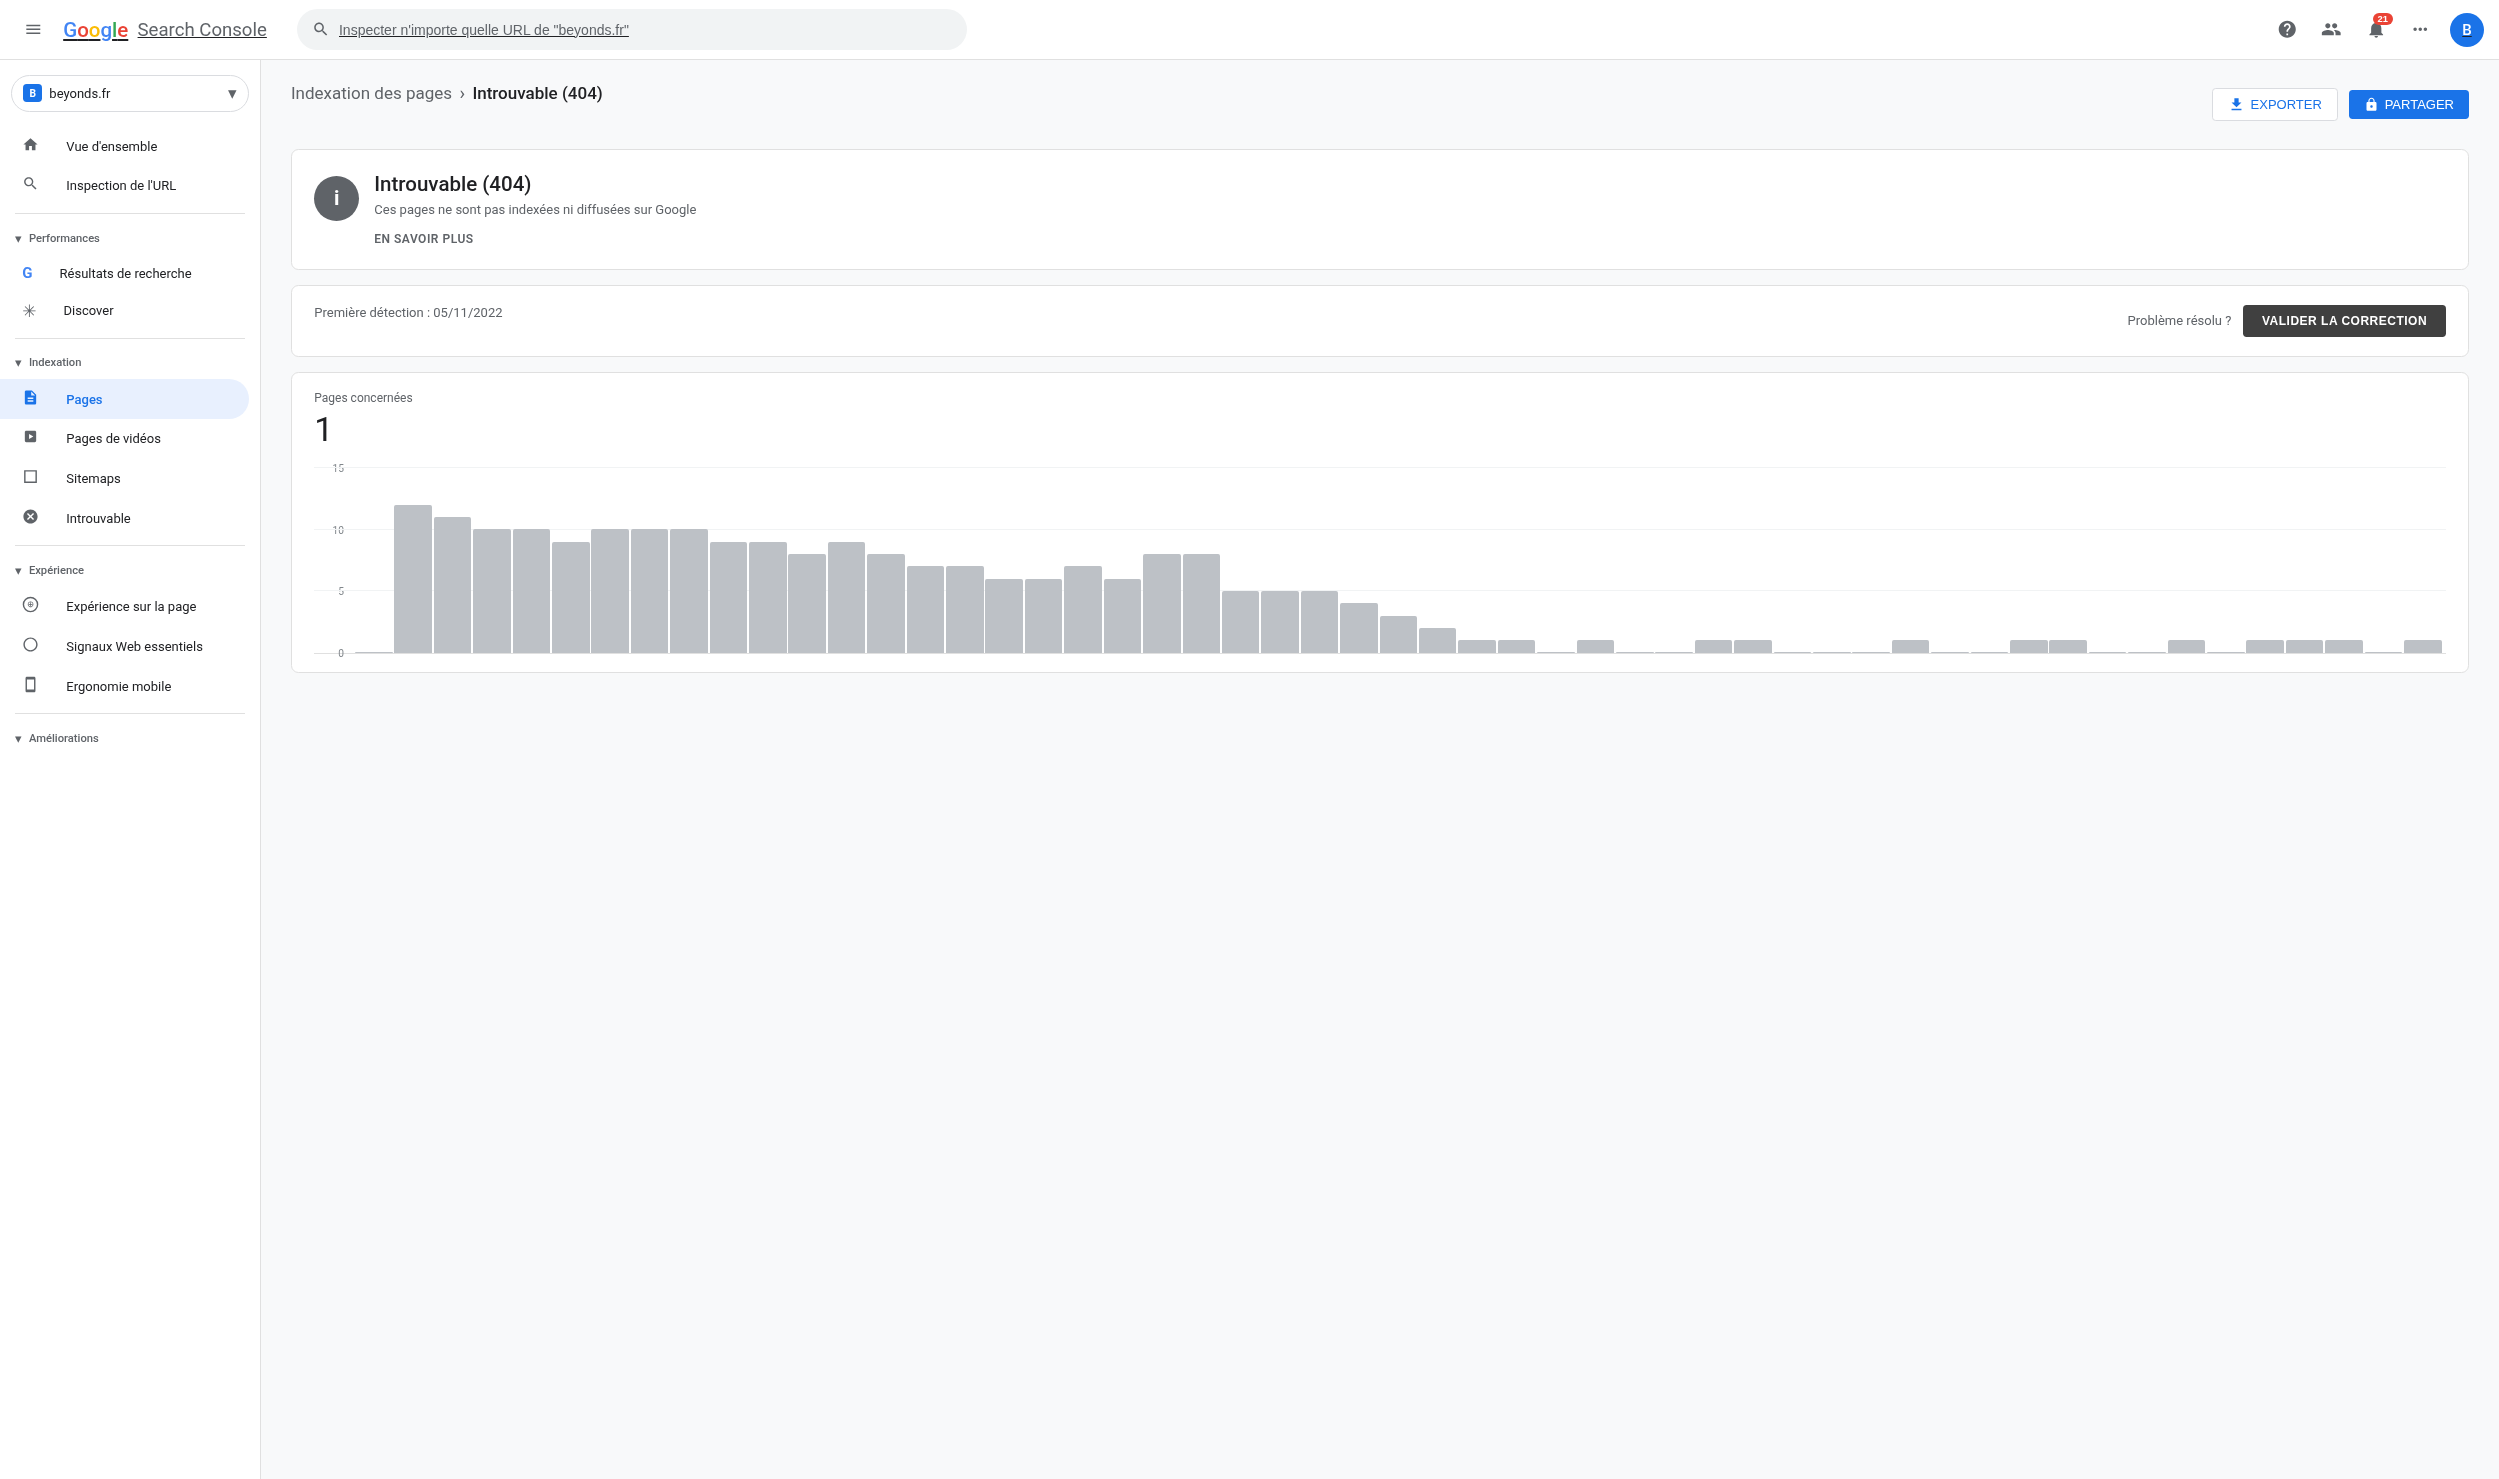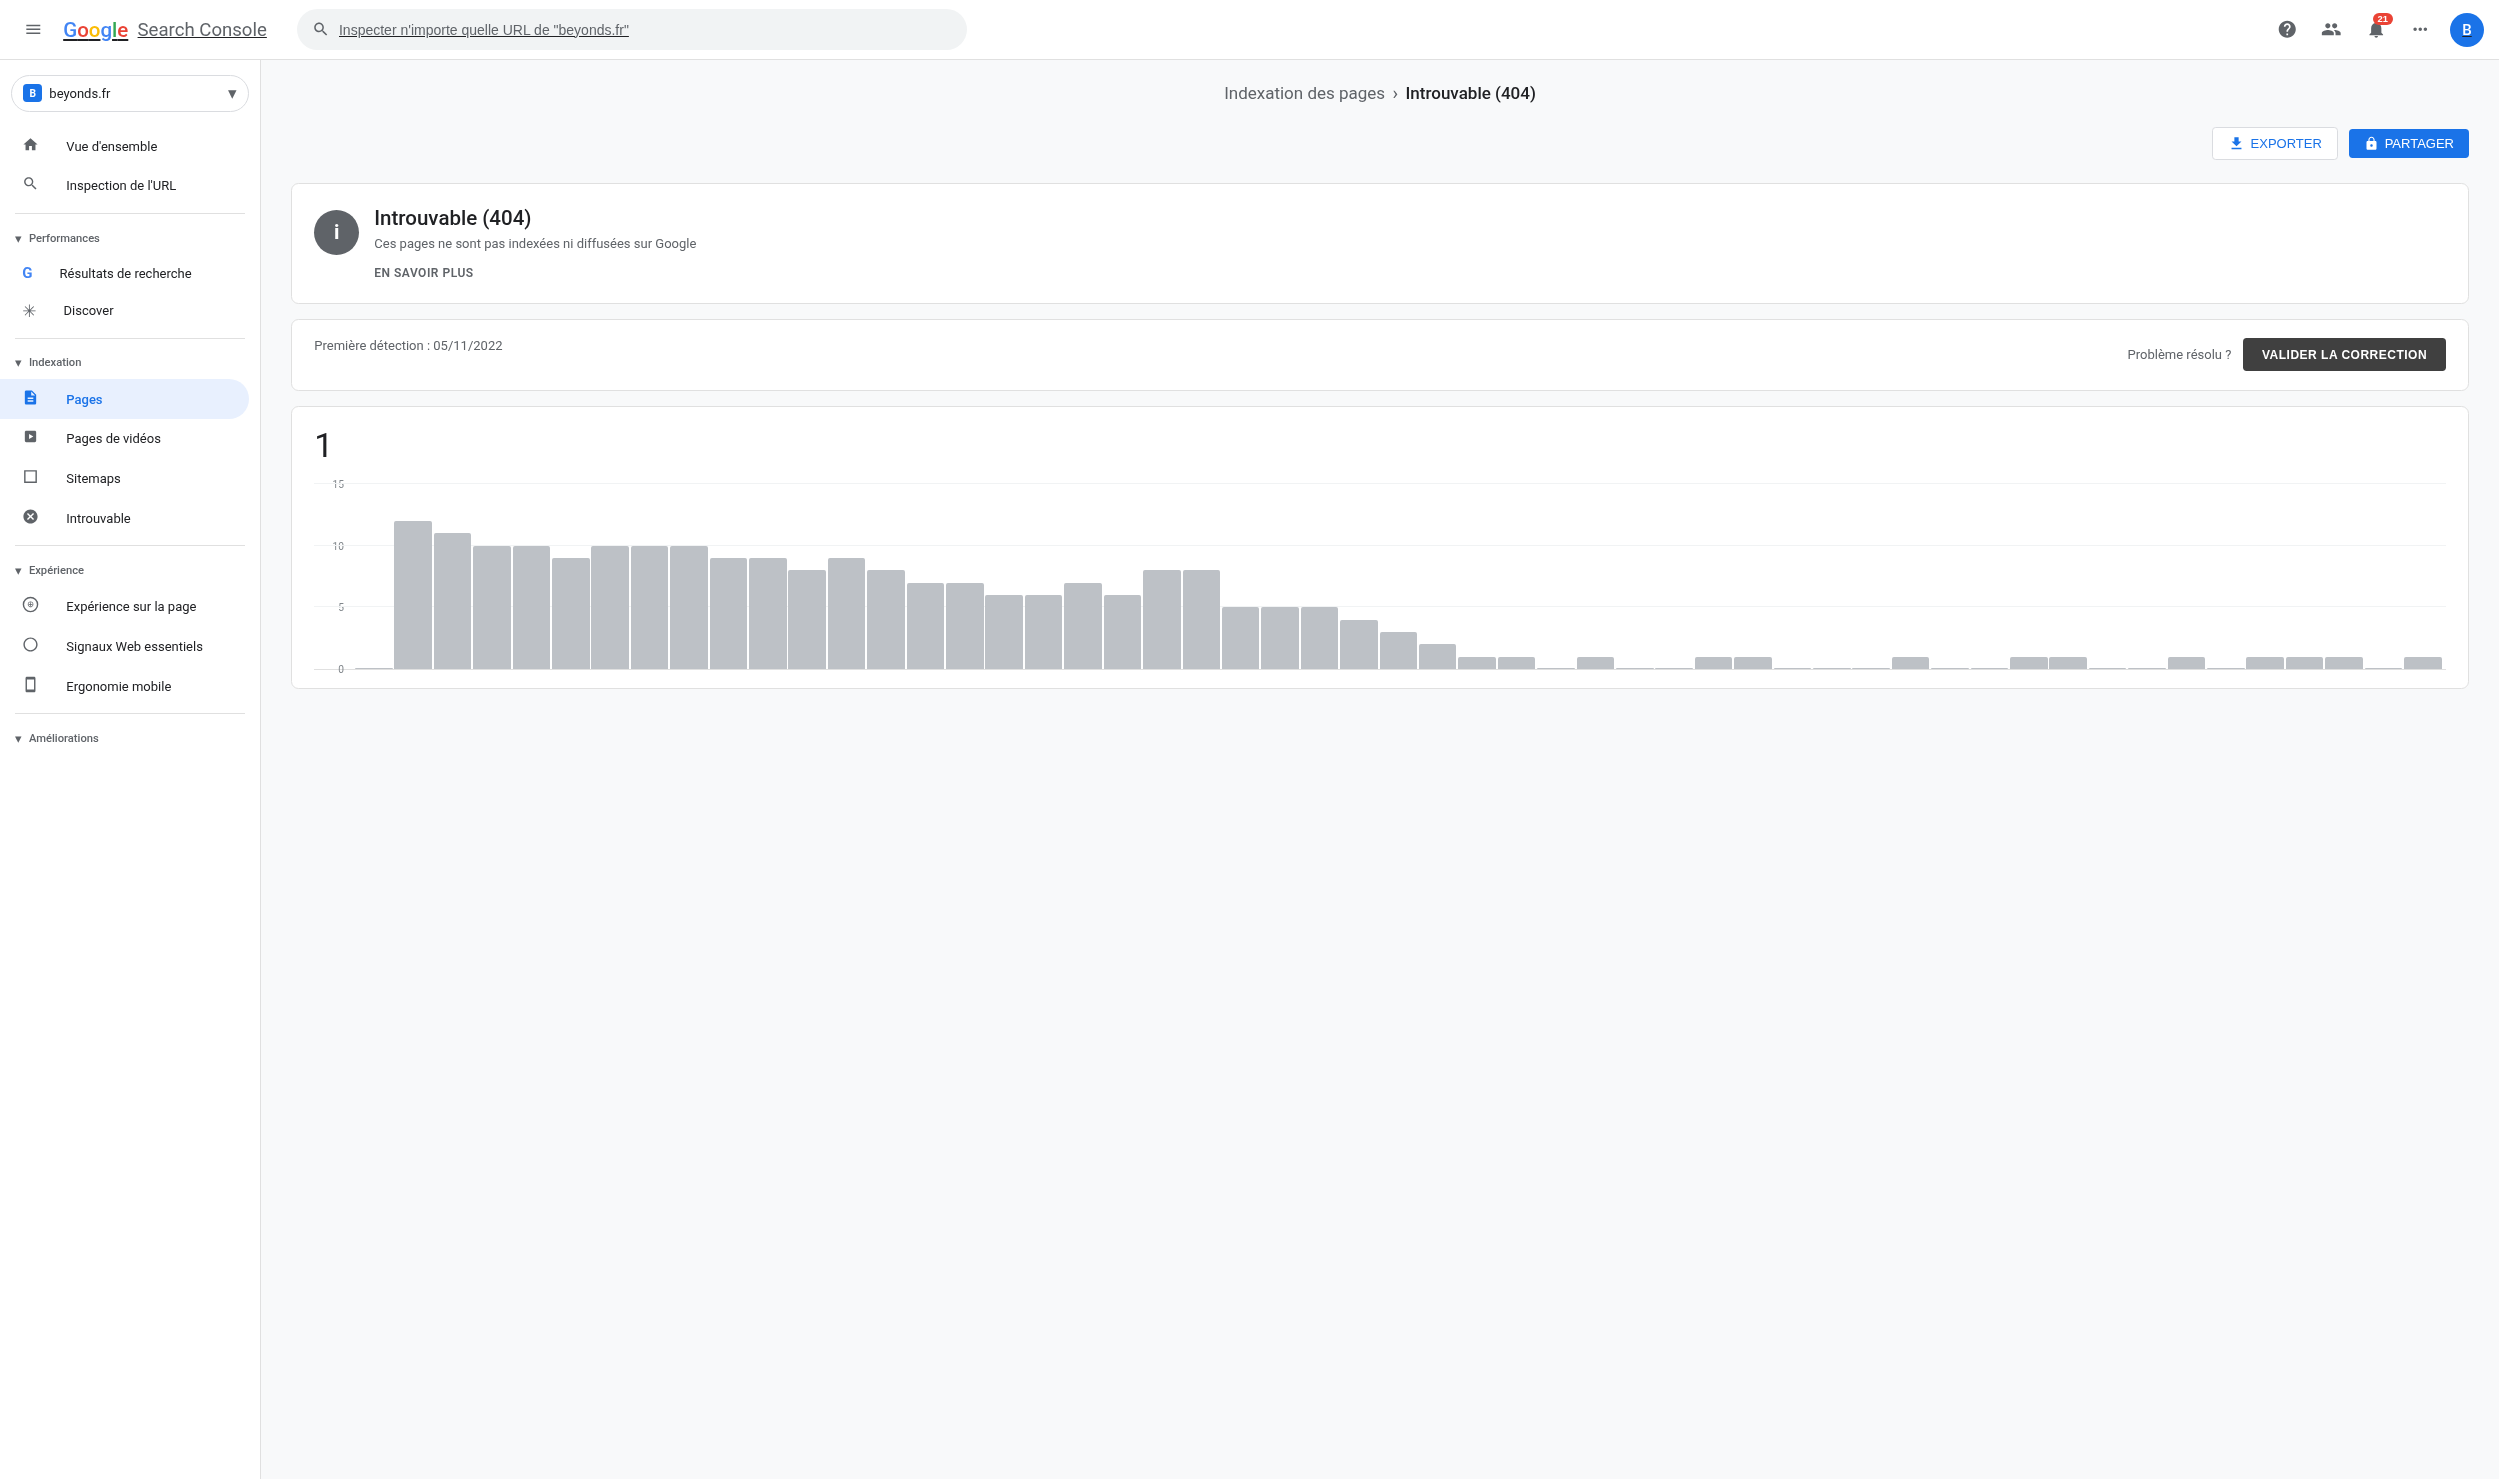--- a/index.html
+++ b/index.html
@@ -365,21 +365,21 @@
     <div class="nav-divider"></div>
 
     <div class="nav-section-header">
       <span class="section-icon">▾</span>
       <span>Améliorations</span>
     </div>
   </div>
 
   <div class="main">
 
-    <div style="display:flex; align-items:center; margin-bottom:22.3px;flex-direction:column;">
+    <div style="display:flex; align-items:center; margin-bottom:22.3px;">
       <div class="breadcrumb">
         <span class="breadcrumb-link">Indexation des pages</span>
         <span class="breadcrumb-sep">›</span>
         <span class="breadcrumb-current">Introuvable (404)</span>
       </div>
       <div class="breadcrumb-actions">
         <button class="btn-export">
           <svg width="17" height="17" viewBox="0 0 24 24" fill="#1a73e8">
               <path d="M19 9h-4V3H9v6H5l7 7 7-7zM5 18v2h14v-2H5z"></path>
             </svg>
@@ -409,20 +409,21 @@
       <div class="detection-row">
         <span class="detection-text">Première détection : 05/11/2022</span>
         <div class="problem-section">
           <span class="problem-label">Problème résolu ?</span>
           <button class="btn-validate">VALIDER LA CORRECTION</button>
         </div>
       </div>
     </div>
 
     <div class="card chart-card">
+      <div class="chart-label">Pages concernées</div>
       <div class="chart-value">1</div>
 
       <div class="chart-container">
         <div class="chart-area">
 
           <div class="y-axis">
             <div class="y-label" style="bottom: 100%;">15</div>
             <div class="y-label" style="bottom: 66.6%;">10</div>
             <div class="y-label" style="bottom: 33.3%;">5</div>
             <div class="y-label" style="bottom: 0%;">0</div>

